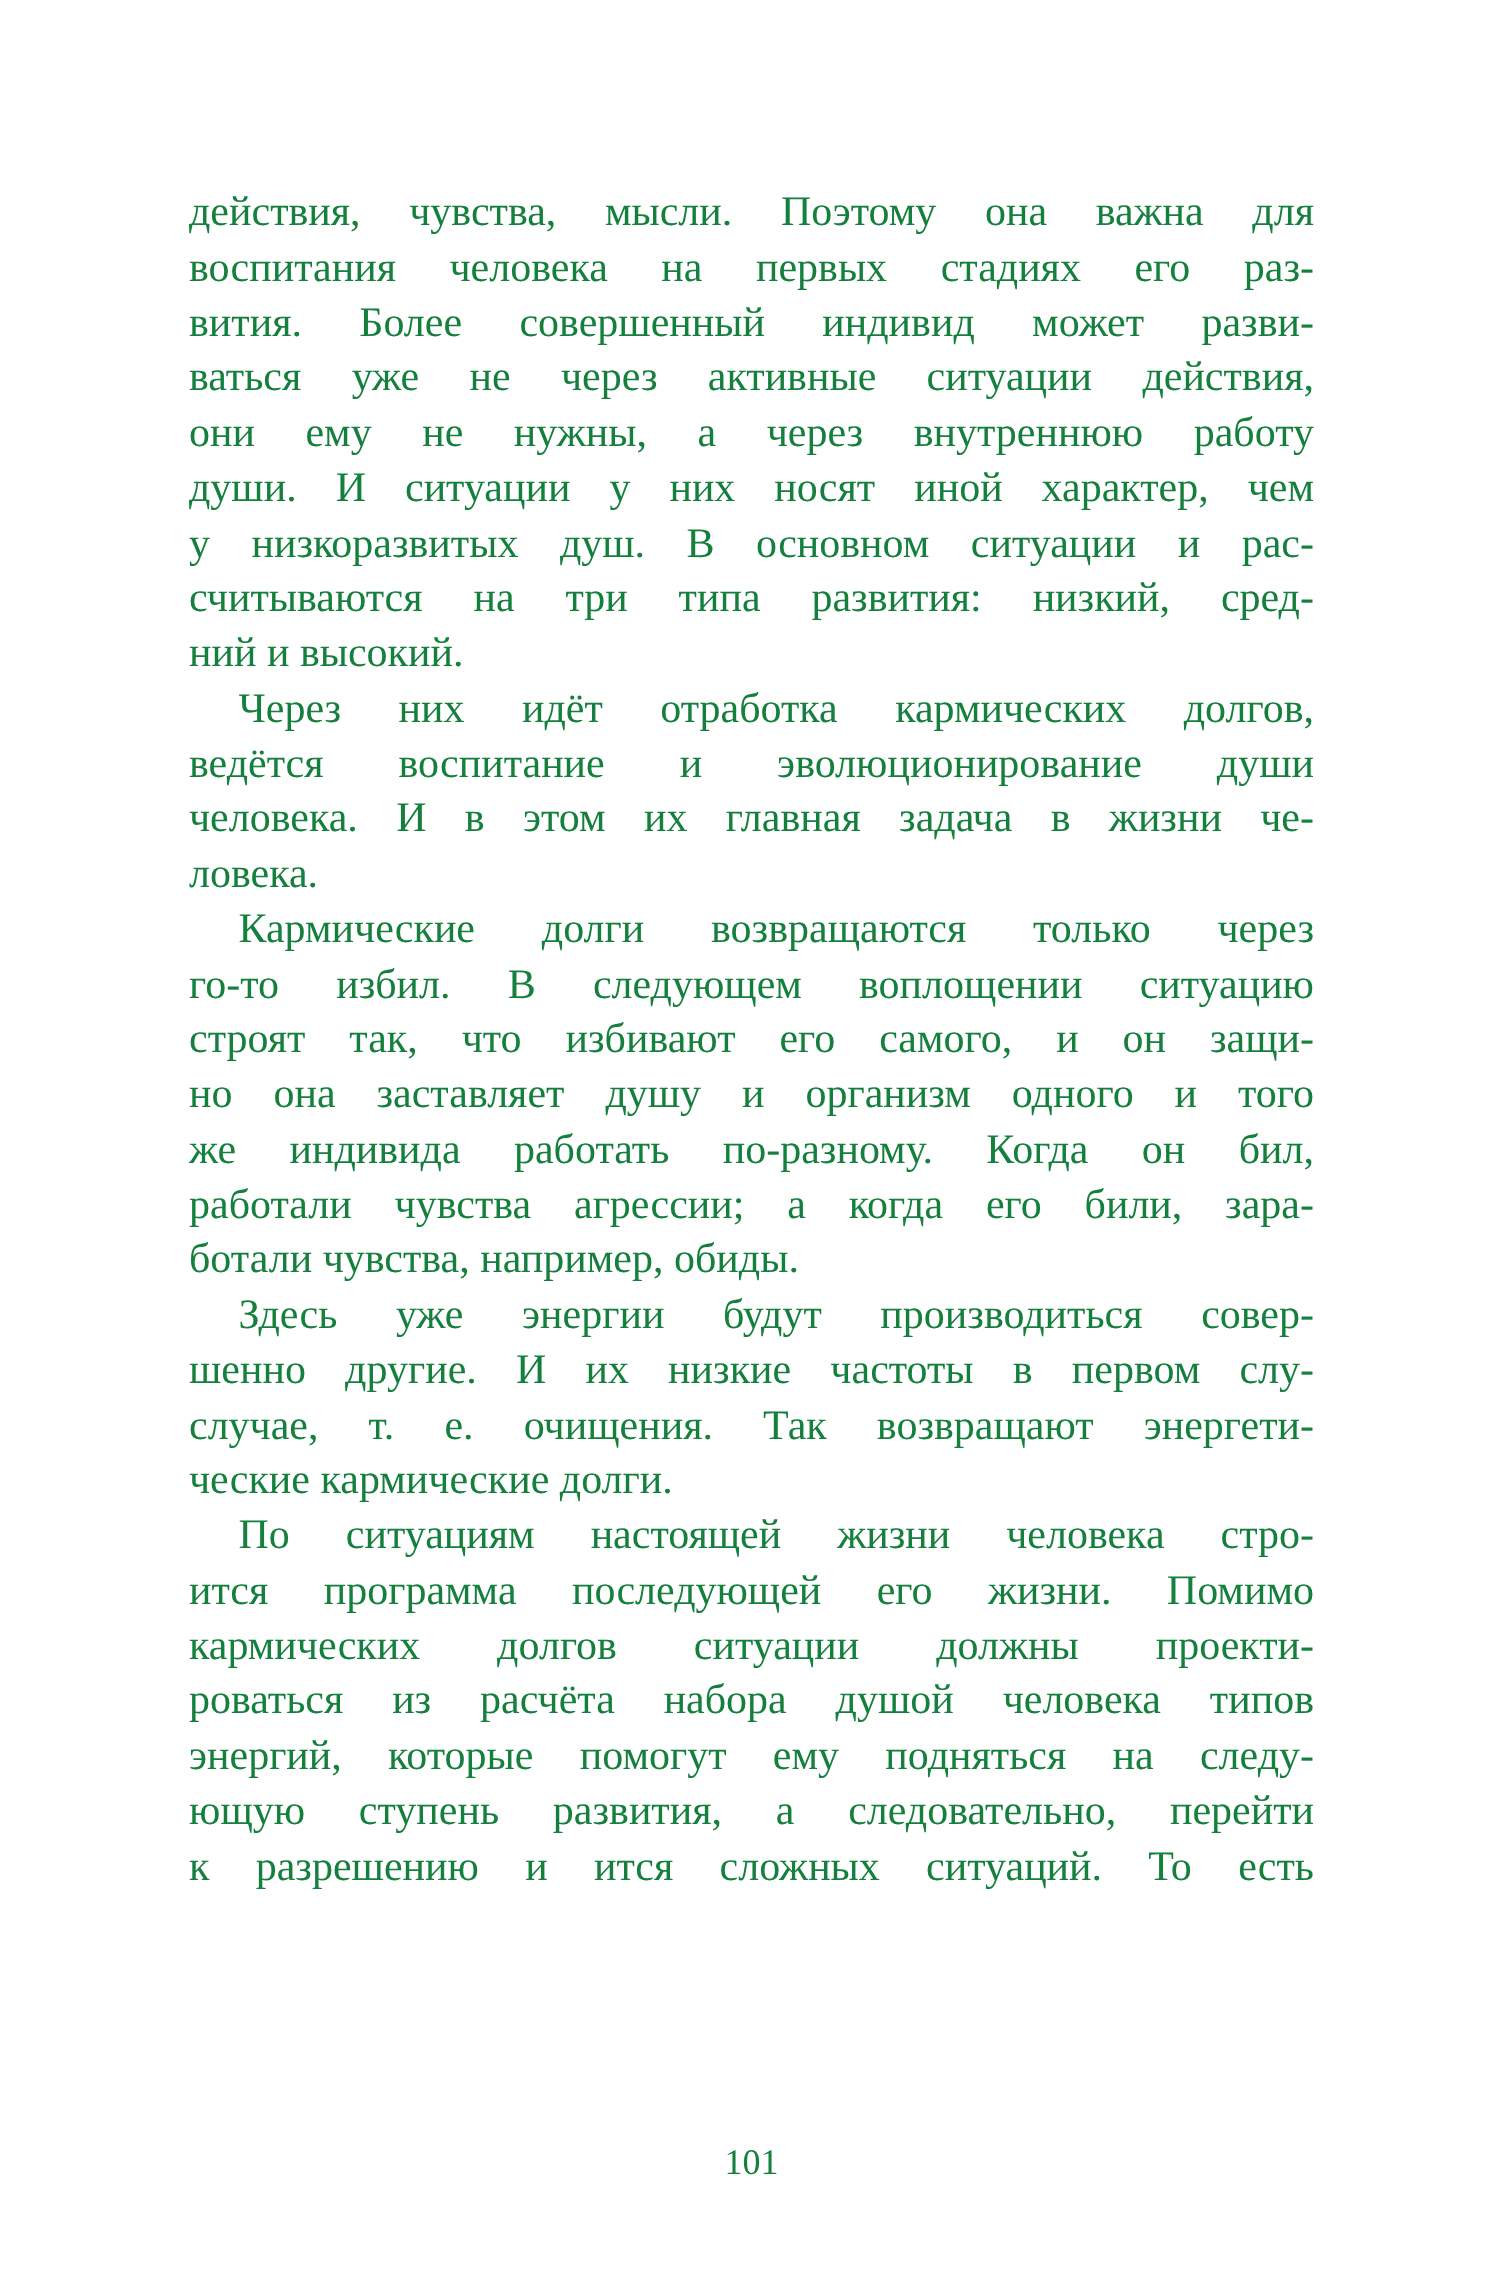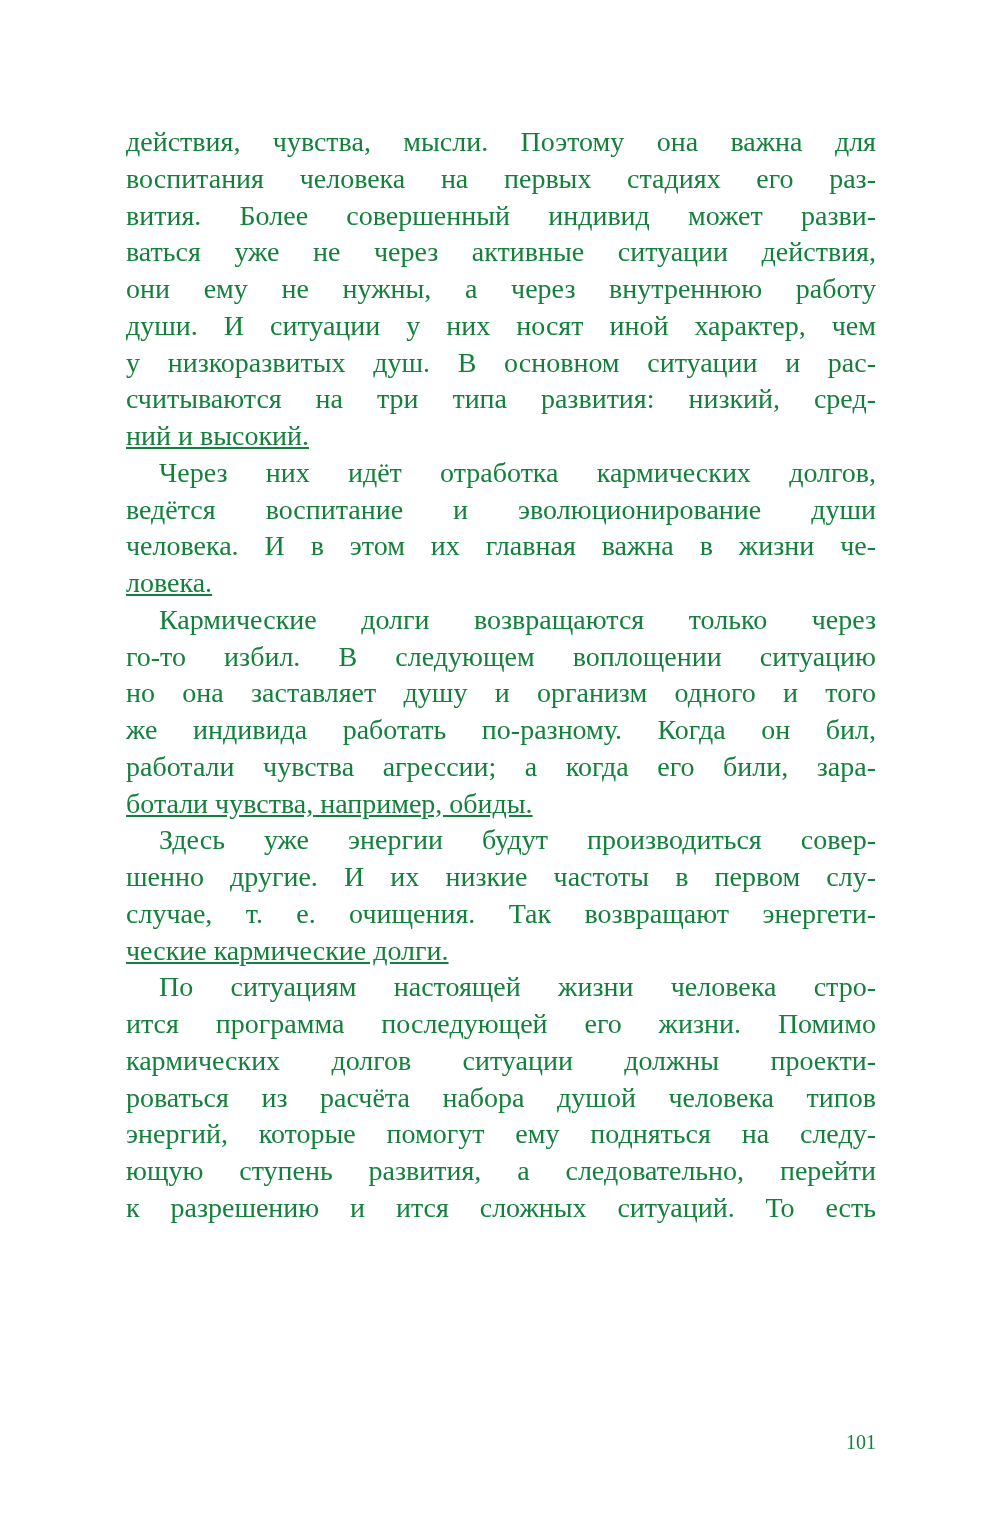--- a/index.html
+++ b/index.html
@@ -30,32 +30,31 @@
     padding: 0;
   }
   .line {
     text-align: justify;
     text-align-last: justify;
     white-space: normal;
   }
   .line.last {
     text-align: center;
     text-align-last: left;
-    text-decoration: underline;
   }
   .line.indent {
     padding-left: 33px;
   }
   .page-number {
     position: absolute;
     left: 126px;
     top: 1424px;
     width: 750px;
-    text-align: right;
-    font-size: 20px;
+    text-align: center;
+    font-size: 24px;
     line-height: 36.75px;
     font-weight: 500;
   }
 </style>
 </head>
 <body>
 
 <div class="book-page">
   <div class="text-block">
       <div class="paragraph">
@@ -65,26 +64,27 @@
         <div class="line">ваться уже не через активные ситуации действия,</div>
         <div class="line">они ему не нужны, а через внутреннюю работу</div>
         <div class="line">души. И ситуации у них носят иной характер, чем</div>
         <div class="line">у низкоразвитых душ. В основном ситуации и рас-</div>
         <div class="line">считываются на три типа развития: низкий, сред-</div>
         <div class="line last">ний и высокий.</div>
       </div>
       <div class="paragraph">
         <div class="line indent">Через них идёт отработка кармических долгов,</div>
         <div class="line">ведётся воспитание и эволюционирование души</div>
-        <div class="line">человека. И в этом их главная важна в жизни че-</div>
+        <div class="line">человека. И в этом их главная задача в жизни че-</div>
         <div class="line last">ловека.</div>
       </div>
       <div class="paragraph">
         <div class="line indent">Кармические долги возвращаются только через</div>
         <div class="line">го-то избил. В следующем воплощении ситуацию</div>
+        <div class="line">строят так, что избивают его самого, и он защи-</div>
         <div class="line">но она заставляет душу и организм одного и того</div>
         <div class="line">же индивида работать по-разному. Когда он бил,</div>
         <div class="line">работали чувства агрессии; а когда его били, зара-</div>
         <div class="line last">ботали чувства, например, обиды.</div>
       </div>
       <div class="paragraph">
         <div class="line indent">Здесь уже энергии будут производиться совер-</div>
         <div class="line">шенно другие. И их низкие частоты в первом слу-</div>
         <div class="line">случае, т. е. очищения. Так возвращают энергети-</div>
         <div class="line last">ческие кармические долги.</div>

